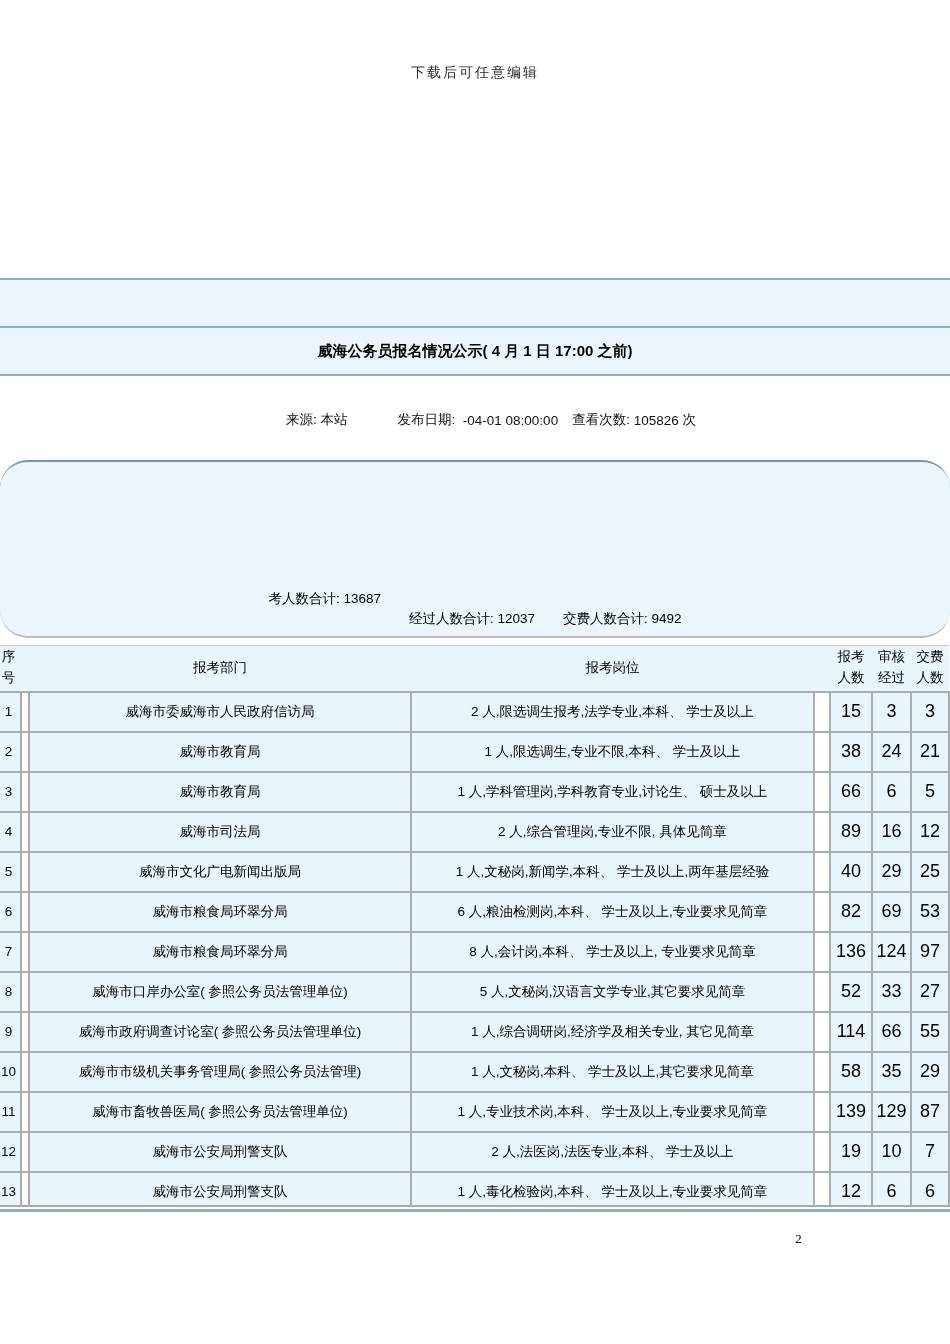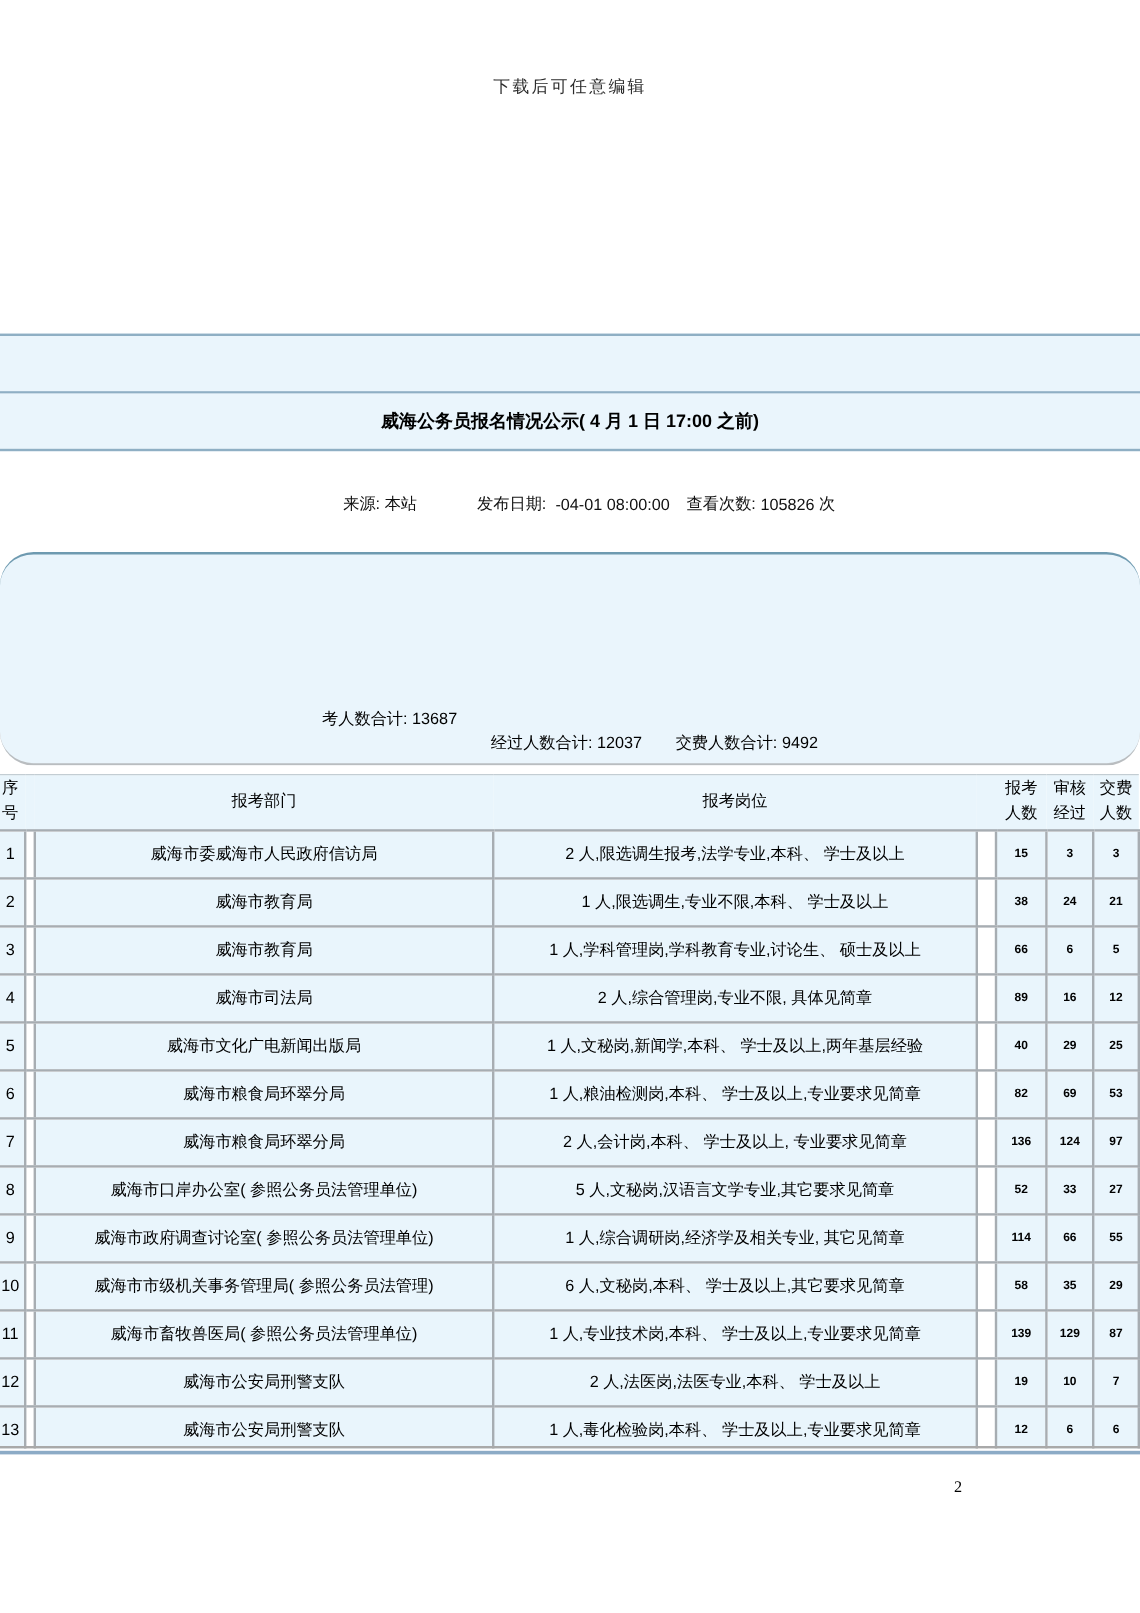--- a/index.html
+++ b/index.html
@@ -82,21 +82,21 @@
   }
   .reg td{
     height:40px;background:var(--cell-bg);
     border:2px solid var(--grid);
     text-align:center;vertical-align:middle;padding:0 2px;
     color:#000;overflow:hidden;white-space:nowrap;
   }
   .reg td.gap-cell{
     background:#ffffff;border-left:none;border-right:none;padding:0;
   }
-  .reg td.num-cell{font-size:10px;padding:0;font-weight:bold;}
+  .reg td.num-cell{font-size:18px;padding:0;}
   .rule-thin{position:absolute;top:1205px;left:0;width:950px;height:2px;background:#a9a9a9;}
   .rule-steel{position:absolute;top:1209px;left:0;width:950px;height:3px;background:var(--steel);}
   .page-number{
     position:absolute;top:1231px;left:795px;
     font-size:13.5px;color:#000;
     font-family:"Liberation Serif","DejaVu Serif",serif;
   }
 </style>
 </head>
 <body>
@@ -214,31 +214,31 @@
           <td>1 人,文秘岗,新闻学,本科、 学士及以上,两年基层经验</td>
           <td class="gap-cell"></td>
           <td class="num-cell">40</td>
           <td class="num-cell">29</td>
           <td class="num-cell">25</td>
         </tr>
         <tr>
           <td>6</td>
           <td class="gap-cell"></td>
           <td>威海市粮食局环翠分局</td>
-          <td>1 人,粮油检测岗,本科、 学士及以上,专业要求见简章</td>
+          <td>6 人,粮油检测岗,本科、 学士及以上,专业要求见简章</td>
           <td class="gap-cell"></td>
           <td class="num-cell">82</td>
           <td class="num-cell">69</td>
           <td class="num-cell">53</td>
         </tr>
         <tr>
           <td>7</td>
           <td class="gap-cell"></td>
           <td>威海市粮食局环翠分局</td>
-          <td>2 人,会计岗,本科、 学士及以上, 专业要求见简章</td>
+          <td>8 人,会计岗,本科、 学士及以上, 专业要求见简章</td>
           <td class="gap-cell"></td>
           <td class="num-cell">136</td>
           <td class="num-cell">124</td>
           <td class="num-cell">97</td>
         </tr>
         <tr>
           <td>8</td>
           <td class="gap-cell"></td>
           <td>威海市口岸办公室( 参照公务员法管理单位)</td>
           <td>5 人,文秘岗,汉语言文学专业,其它要求见简章</td>
@@ -254,21 +254,21 @@
           <td>1 人,综合调研岗,经济学及相关专业, 其它见简章</td>
           <td class="gap-cell"></td>
           <td class="num-cell">114</td>
           <td class="num-cell">66</td>
           <td class="num-cell">55</td>
         </tr>
         <tr>
           <td>10</td>
           <td class="gap-cell"></td>
           <td>威海市市级机关事务管理局( 参照公务员法管理)</td>
-          <td>6 人,文秘岗,本科、 学士及以上,其它要求见简章</td>
+          <td>1 人,文秘岗,本科、 学士及以上,其它要求见简章</td>
           <td class="gap-cell"></td>
           <td class="num-cell">58</td>
           <td class="num-cell">35</td>
           <td class="num-cell">29</td>
         </tr>
         <tr>
           <td>11</td>
           <td class="gap-cell"></td>
           <td>威海市畜牧兽医局( 参照公务员法管理单位)</td>
           <td>1 人,专业技术岗,本科、 学士及以上,专业要求见简章</td>

